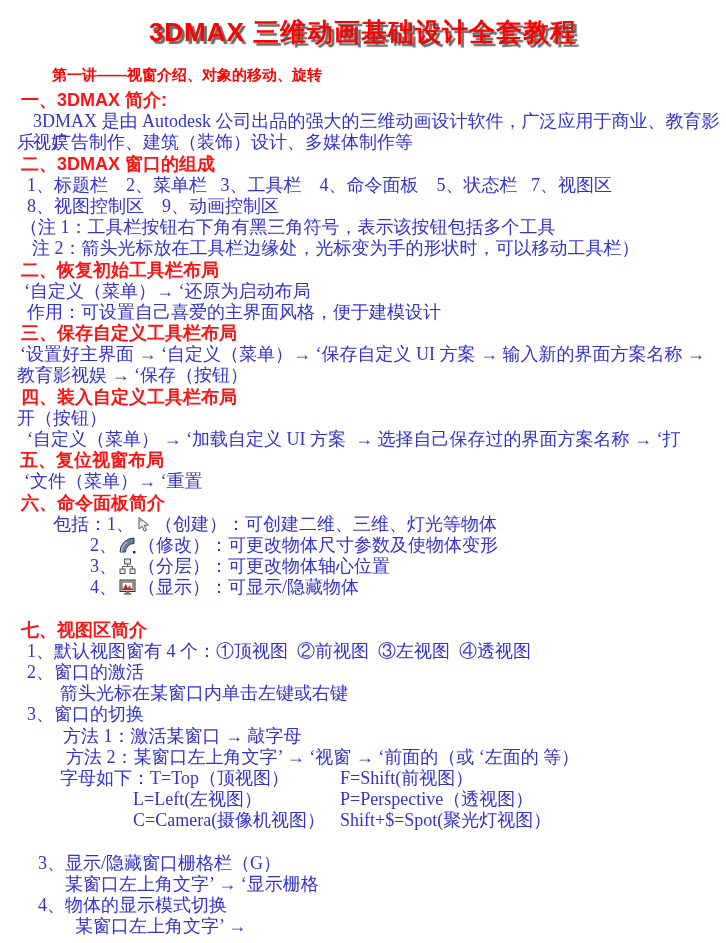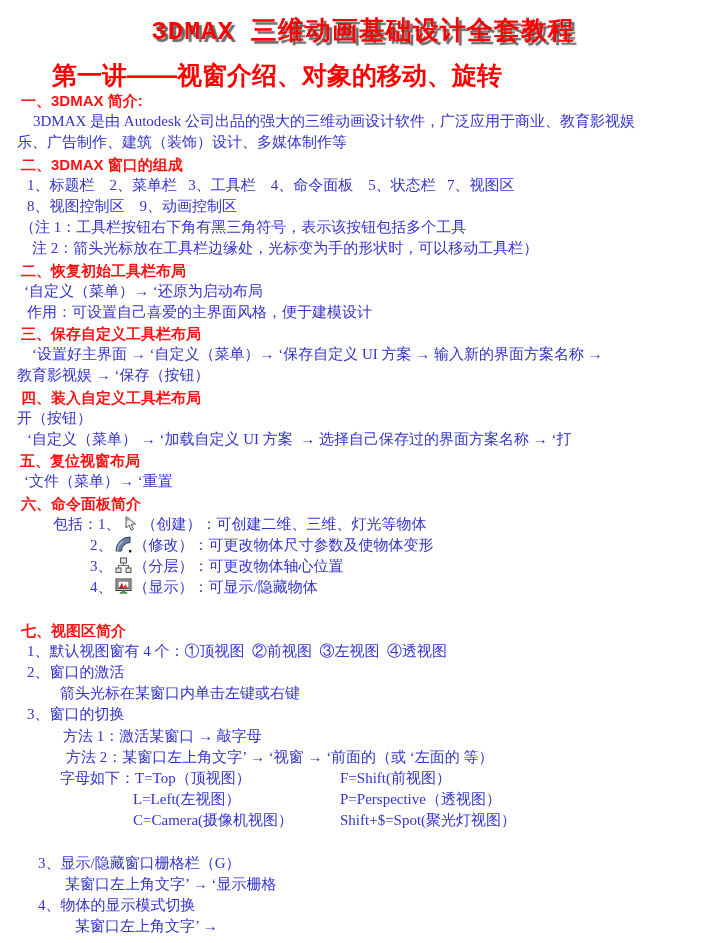--- a/index.html
+++ b/index.html
@@ -7,43 +7,43 @@
     position:relative;
     width:726px;height:943px;
     background:#ffffff;
     overflow:hidden;
     box-sizing:border-box;
     padding-top:16px;
     font-family:"Liberation Serif","DejaVu Serif",serif;
   }
   .doc-title{
     text-align:center;
-    font-family:Liberation Mono, monospace;
+    font-family:Liberation Sans, sans-serif;
     font-weight:bold;
     font-size:26px;
     line-height:32px;
     color:#ff0000;
     text-shadow:3px 3px 1px #6b6b6b;
     letter-spacing:1px;
     margin:0 0 14px 0;
   }
   .lecture{
     font-family:"Liberation Sans","DejaVu Sans",sans-serif;
     font-weight:bold;
-    font-size:25px;
+    font-size:15px;
     line-height:26px;
     color:#ff0000;
     padding-left:52px;
     margin:0 0 2px 0;
   }
   .line{
     position:relative;
     height:21.2px;
     line-height:21.2px;
-    font-size:15px;
+    font-size:18px;
     white-space:pre-wrap;
     color:#3333cc;
   }
   .h{
     font-family:"Liberation Sans","DejaVu Sans",sans-serif;
     font-weight:bold;
     color:#fa1414;
   }
   .b{ color:#3333cc; }
   .gap{ height:21.2px; }
@@ -69,21 +69,21 @@
   <div class="line b" style="padding-left:17px">乐、广告制作、建筑（装饰）设计、多媒体制作等</div>
   <div class="line h" style="padding-left:21px">二、3DMAX 窗口的组成</div>
   <div class="line b" style="padding-left:27px">1、标题栏    2、菜单栏   3、工具栏    4、命令面板    5、状态栏   7、视图区</div>
   <div class="line b" style="padding-left:27px">8、视图控制区    9、动画控制区</div>
   <div class="line b" style="padding-left:20px">（注 1：工具栏按钮右下角有黑三角符号，表示该按钮包括多个工具</div>
   <div class="line b" style="padding-left:32px">注 2：箭头光标放在工具栏边缘处，光标变为手的形状时，可以移动工具栏）</div>
   <div class="line h" style="padding-left:21px">二、恢复初始工具栏布局</div>
   <div class="line b" style="padding-left:24px">‘自定义（菜单）→ ‘还原为启动布局</div>
   <div class="line b" style="padding-left:27px">作用：可设置自己喜爱的主界面风格，便于建模设计</div>
   <div class="line h" style="padding-left:21px">三、保存自定义工具栏布局</div>
-  <div class="line b" style="padding-left:32px">‘设置好主界面 → ‘自定义（菜单）→ ‘保存自定义 UI 方案 → 输入新的界面方案名称 →</div>
+  <div class="line b" style="padding-left:20px">‘设置好主界面 → ‘自定义（菜单）→ ‘保存自定义 UI 方案 → 输入新的界面方案名称 →</div>
   <div class="line b" style="padding-left:17px">教育影视娱 → ‘保存（按钮）</div>
   <div class="line h" style="padding-left:21px">四、装入自定义工具栏布局</div>
   <div class="line b" style="padding-left:17px">开（按钮）</div>
   <div class="line b" style="padding-left:27px">‘自定义（菜单） → ‘加载自定义 UI 方案  → 选择自己保存过的界面方案名称 → ‘打</div>
   <div class="line h" style="padding-left:20px">五、复位视窗布局</div>
   <div class="line b" style="padding-left:24px">‘文件（菜单）→ ‘重置</div>
   <div class="line h" style="padding-left:21px">六、命令面板简介</div>
 
   <div class="line b" style="padding-left:53px"><span>包括：1、</span><span class="icn"><svg width="17" height="17" viewBox="0 0 17 17">
           <polygon points="3,1.5 3,13 6.2,10.2 8.2,15.2 10.4,14.2 8.3,9.4 12.5,9" fill="#f2f2f2" stroke="#555" stroke-width="1"></polygon>

